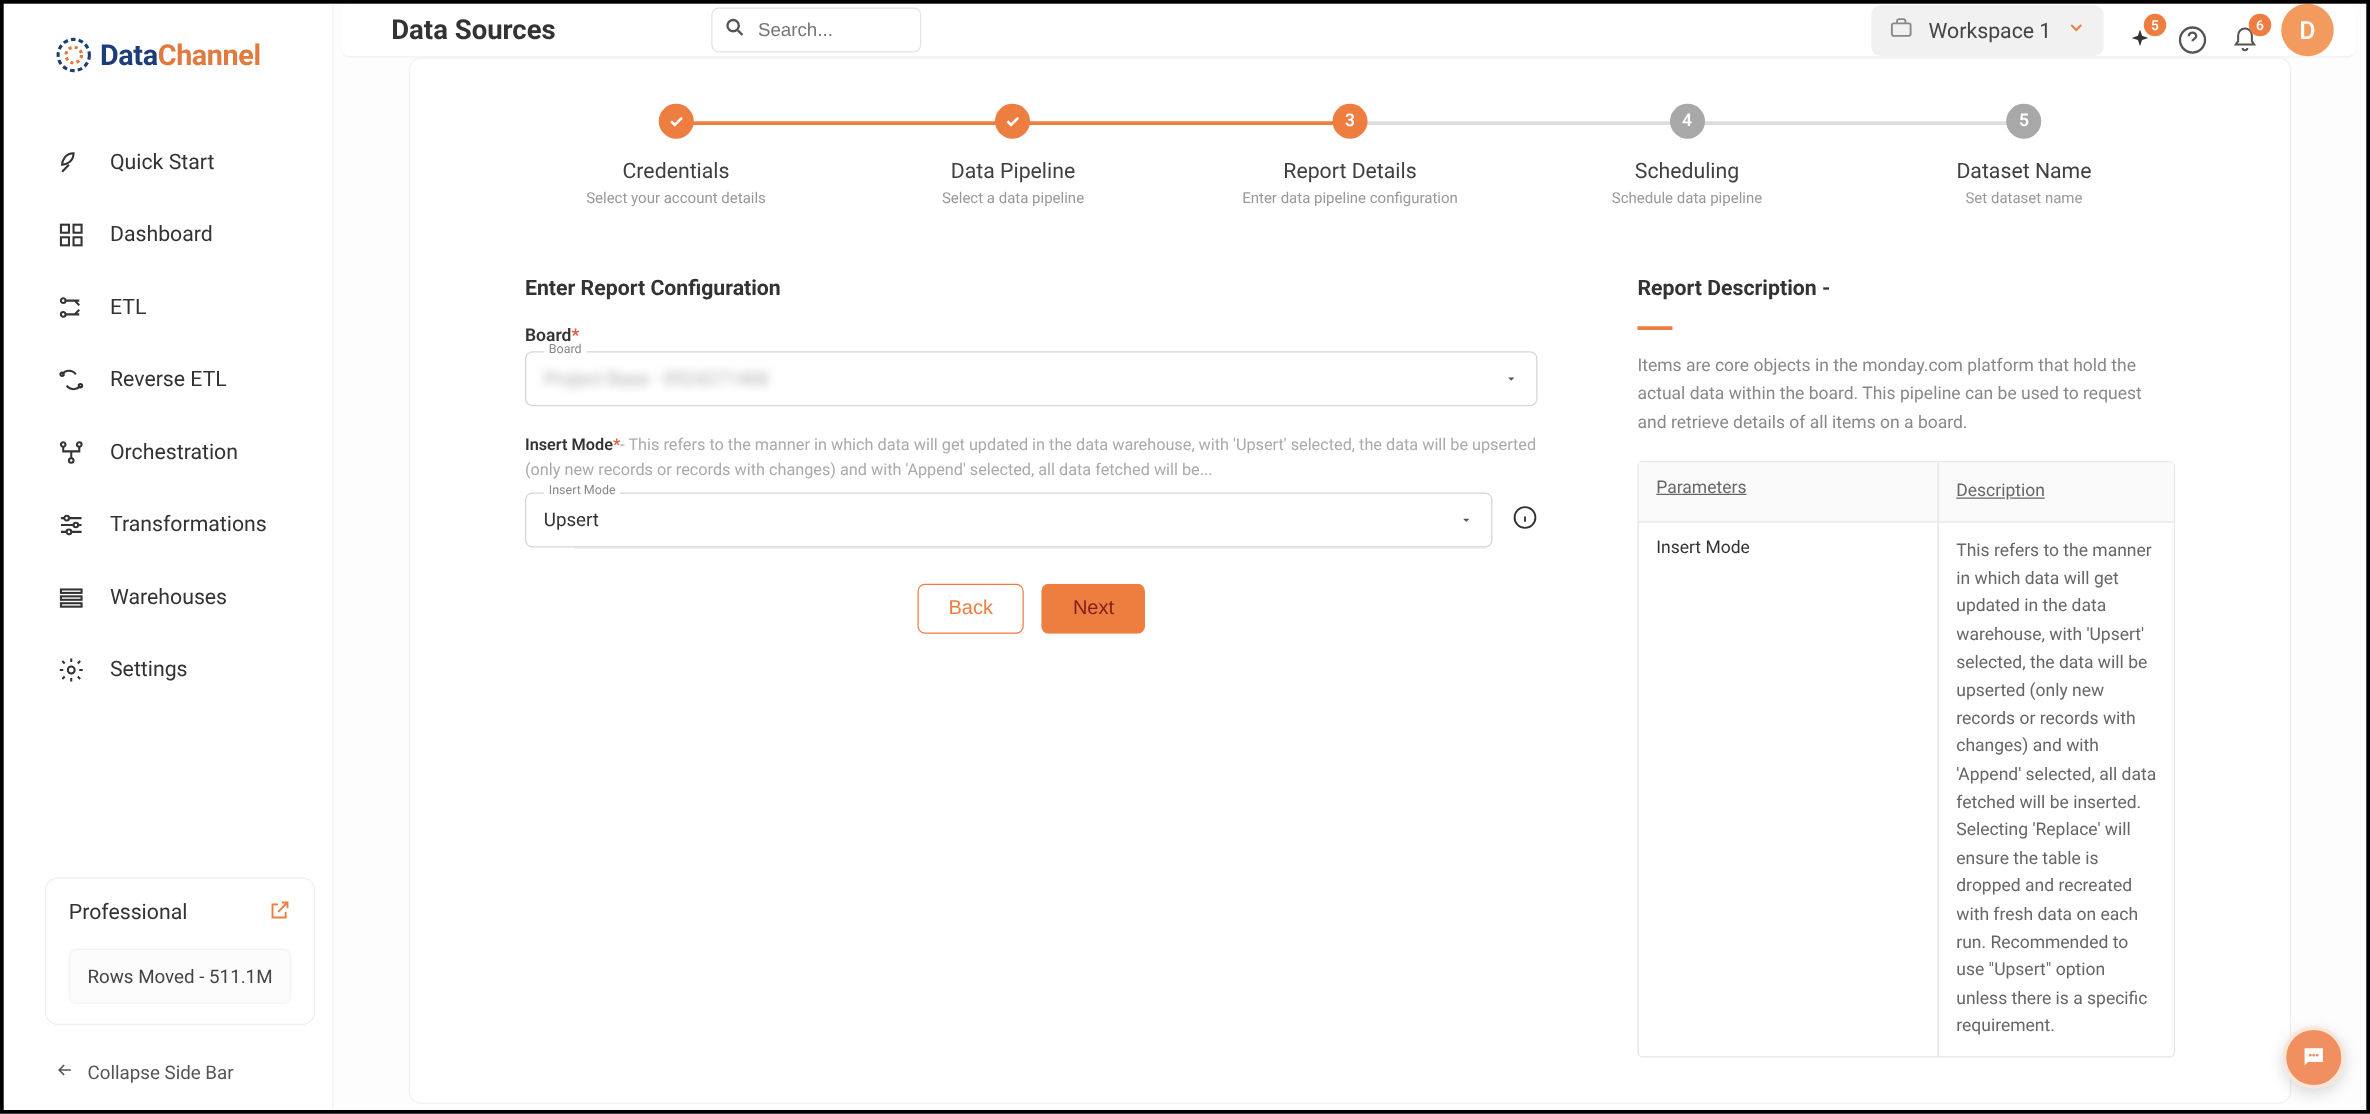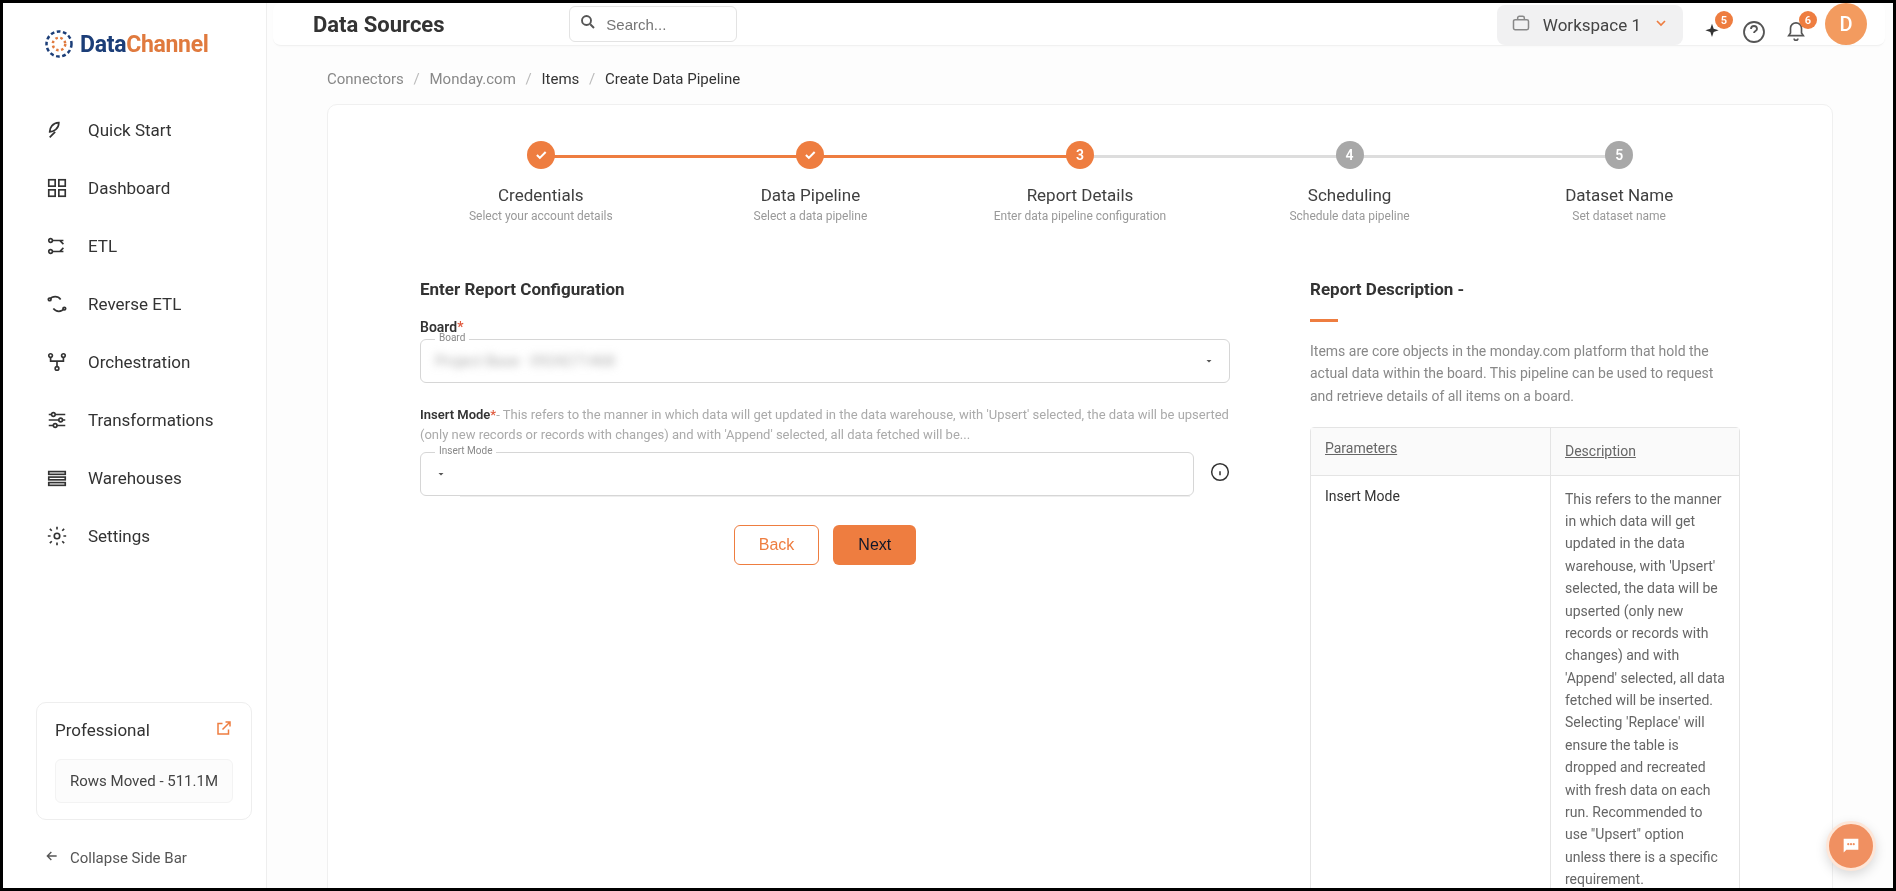--- a/index.html
+++ b/index.html
@@ -74,21 +74,21 @@
   .helper { font-size: 13px; color: #aaa; line-height: 1.5; margin-top: 22px; }
   .helper b { font-weight: 600; color: #333; }
   .helper .req { color: #e05a3e; }
   .info-row { display: flex; align-items: center; gap: 16px; margin-top: 8px; }
   .info-row .select-wrap { flex: 1; margin-top: 0; }
   .info-icon { color: #333; }
 
   .actions { display: flex; justify-content: center; gap: 14px; border-top: 1px solid #eee; padding-top: 28px; margin-left: 40px; margin-right: 40px; }
   .btn { padding: 10px 24px; border-radius: 6px; font-size: 16px; cursor: pointer; border: 1px solid transparent; }
   .btn-back { background: #fff; border-color: #ee7d40; color: #ee7d40; }
-  .btn-next { background: #ee7d40; color: #0f172a; }
+  .btn-next { background: #ee7d40; color: #7f1d1d; }
 
   .right .section-title { display: flex; align-items: baseline; gap: 6px; }
   .right .underline { width: 28px; height: 3px; background: #ee7d40; margin-top: 6px; margin-bottom: 18px; }
   .desc { font-size: 14px; color: #888; line-height: 1.6; }
   .ptable { margin-top: 20px; border: 1px solid #e4e4e4; border-radius: 4px; font-size: 14px; }
   .ptable-row { display: flex; }
   .ptable-row + .ptable-row { border-top: 1px solid #e4e4e4; }
   .ptable-row.header { background: #fafafa; color: #666; text-decoration: underline; }
   .pcell { padding: 12px 14px; }
   .pcell.c1 { width: 240px; border-right: 1px solid #e4e4e4; }
@@ -252,29 +252,20 @@
               <path d="M6 8a6 6 0 1112 0v5l2 3H4l2-3V8zM10 19a2 2 0 004 0"></path>
             </svg>
           <span class="badge">6</span>
         </div>
         <div class="avatar">
             <span>D</span>
           </div>
       </div>
     </div>
 
-    <div class="crumbs">
-      <a>Connectors</a>
-      <span class="sep">/</span>
-      <a>Monday.com</a>
-      <span class="sep">/</span>
-      <a class="current">Items</a>
-      <span class="sep">/</span>
-      <span class="current">Create Data Pipeline</span>
-    </div>
 
     <div class="card">
 
       <div class="stepper">
         <div class="step done">
           <div class="step-circle">
               <svg width="14" height="14" viewBox="0 0 24 24" fill="none" stroke="#fff" stroke-width="3.5">
                 <path d="M5 12l5 5L20 7"></path>
               </svg>
             </div>
@@ -325,20 +316,21 @@
                 </svg></span>
           </div>
 
           <div class="helper">
             <b><span>Insert Mode</span><span class="req">*</span></b><span>- This refers to the manner in which data will get updated in the data warehouse, with 'Upsert' selected, the data will be upserted (only new records or records with changes) and with 'Append' selected, all data fetched will be...</span>
           </div>
 
           <div class="info-row">
             <div class="select-wrap">
               <span class="float-label">Insert Mode</span>
+              <span class="select-val">Upsert</span>
               <span class="chev-down"><svg width="12" height="12" viewBox="0 0 24 24" fill="currentColor">
                     <path d="M7 10l5 5 5-5z"></path>
                   </svg></span>
             </div>
             <span class="info-icon"><svg width="20" height="20" viewBox="0 0 24 24" fill="none" stroke="currentColor" stroke-width="1.8">
                   <circle cx="12" cy="12" r="10"></circle>
                   <path d="M12 8h.01M12 11v5"></path>
                 </svg></span>
           </div>
 

